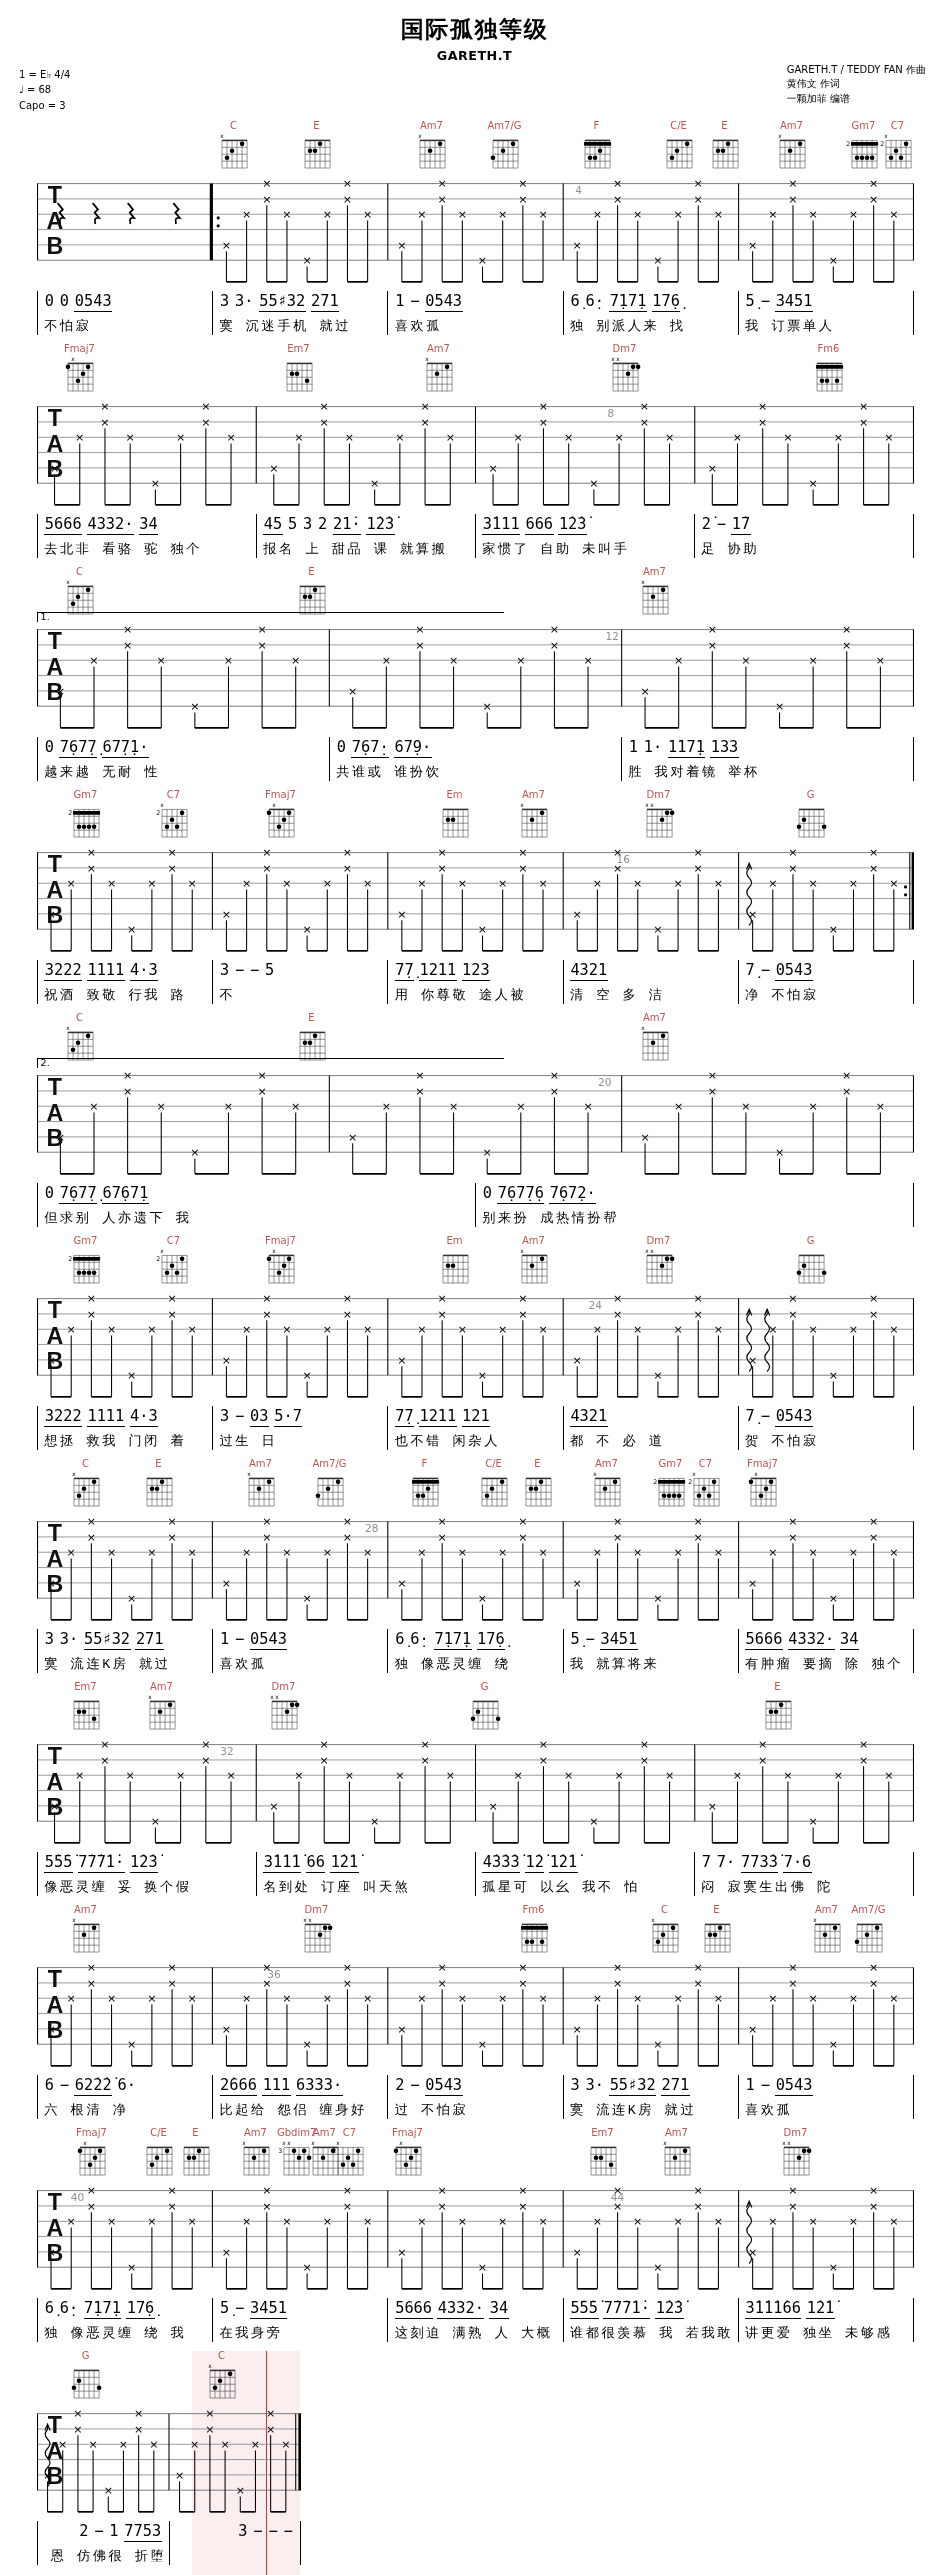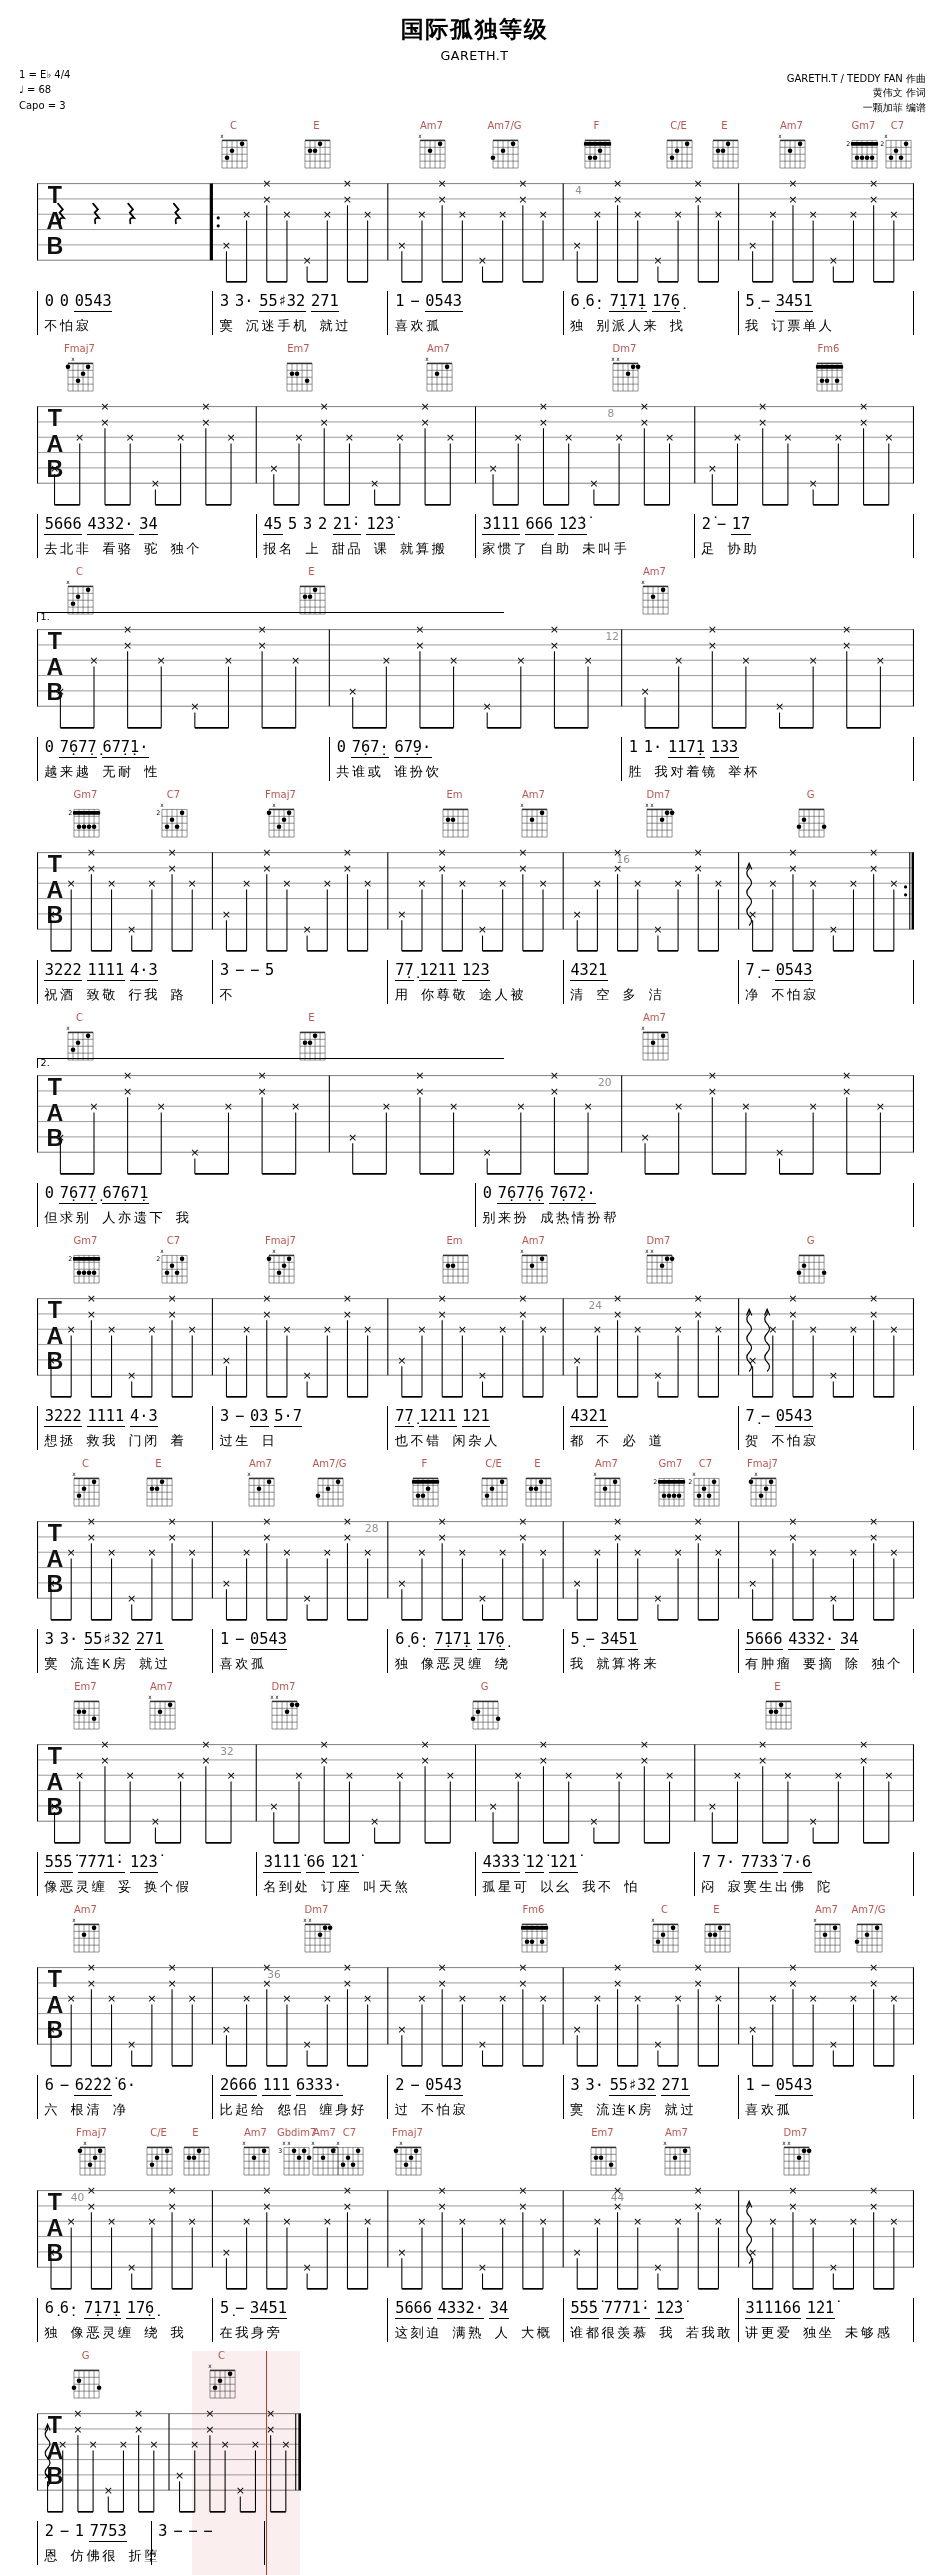--- a/index.html
+++ b/index.html
@@ -1,22 +1,22 @@
 <!DOCTYPE html>
 <html style="font-size:8.4px"><head>
 <meta charset="utf-8">
 <style>
   html,body{margin:0;padding:0;}
   body{width:949px;height:2576px;background:#ffffff;position:relative;overflow:hidden;
        font-family:"DejaVu Sans",sans-serif;color:#000;}
   .header{position:relative;height:121px;}
   .title{margin:0;padding-top:13.7px;text-align:center;font-size:23px;font-weight:600;letter-spacing:1.6px;}
-  .artist{text-align:center;font-size:12.7px;margin-top:3.2px;letter-spacing:0.5px;}
+  .artist{text-align:center;font-size:12.7px;margin-top:3.2px;letter-spacing:0.5px;font-weight:bold;}
   .meta-left{position:absolute;left:19px;top:67px;font-size:10px;line-height:15.3px;}
-  .meta-right{position:absolute;right:23px;top:72px;font-size:10px;line-height:14.3px;text-align:right;}
+  .meta-right{position:absolute;right:23px;top:63px;font-size:10px;line-height:14.3px;text-align:left;}
   .system{position:relative;height:223px;}
   .system.last{height:226px;}
   .chord{position:absolute;top:0;width:37px;text-align:center;}
   .cname{display:block;color:#bf5450;font-size:10px;line-height:9.5px;white-space:nowrap;}
   .tabwrap{position:absolute;left:37px;top:55px;}
   .volta{position:absolute;left:37px;top:45px;height:9px;border-top:1.3px solid #000;border-left:1.3px solid #000;
          font-size:9.5px;line-height:8.4px;padding-left:2.6px;width:463px;}
   .bars{position:absolute;left:37px;top:170px;display:flex;}
   .bar{flex:1 1 0;min-width:0;border-left:1.1px solid #000;padding:1.1px 2.1px 0 6.3px;}
   .bar:last-child{border-right:1.3px solid #000;}
@@ -2657,21 +2657,21 @@
           <line x1="471.25" y1="84" x2="471.25" y2="200" stroke="#000" stroke-width="2"></line>
           <line x1="270" y1="200" x2="298.75" y2="200" stroke="#000" stroke-width="3.2"></line>
           <line x1="327.5" y1="200" x2="356.25" y2="200" stroke="#000" stroke-width="3.2"></line>
           <line x1="385" y1="200" x2="413.75" y2="200" stroke="#000" stroke-width="3.2"></line>
           <line x1="442.5" y1="200" x2="471.25" y2="200" stroke="#000" stroke-width="3.2"></line>
           <line x1="490" y1="14" x2="490" y2="159" stroke="#000" stroke-width="2"></line>
           <rect x="495" y="14" width="5" height="145" fill="#000"></rect>
           <path d="M20 152 q9 -9 0 -18 q-9 -9 0 -18 q9 -9 0 -18 q-9 -9 0 -18 q9 -9 0 -18 q-9 -9 0 -18 l0 -8" stroke="#000" stroke-width="2.2" fill="none"></path>
           <path d="M15 46 L20 34 L25 46" stroke="#000" stroke-width="2.2" fill="none"></path>
         </svg></div>
-      <div class="bars" style="width: 228px;">
+      <div class="bars" style="width: 264px; text-align: right;">
         <div class="bar">
           <div class="nums"><span class="tk">2</span><span class="tk">−</span><span class="tk">1</span><span class="tk b">7753</span></div>
           <div class="lyr">恩 仿佛很 折堕</div>
         </div>
         <div class="bar">
           <div class="nums"><span class="tk">3</span><span class="tk">−</span><span class="tk">−</span><span class="tk">−</span></div>
           <div class="lyr"></div>
         </div>
       </div>
     </div>

